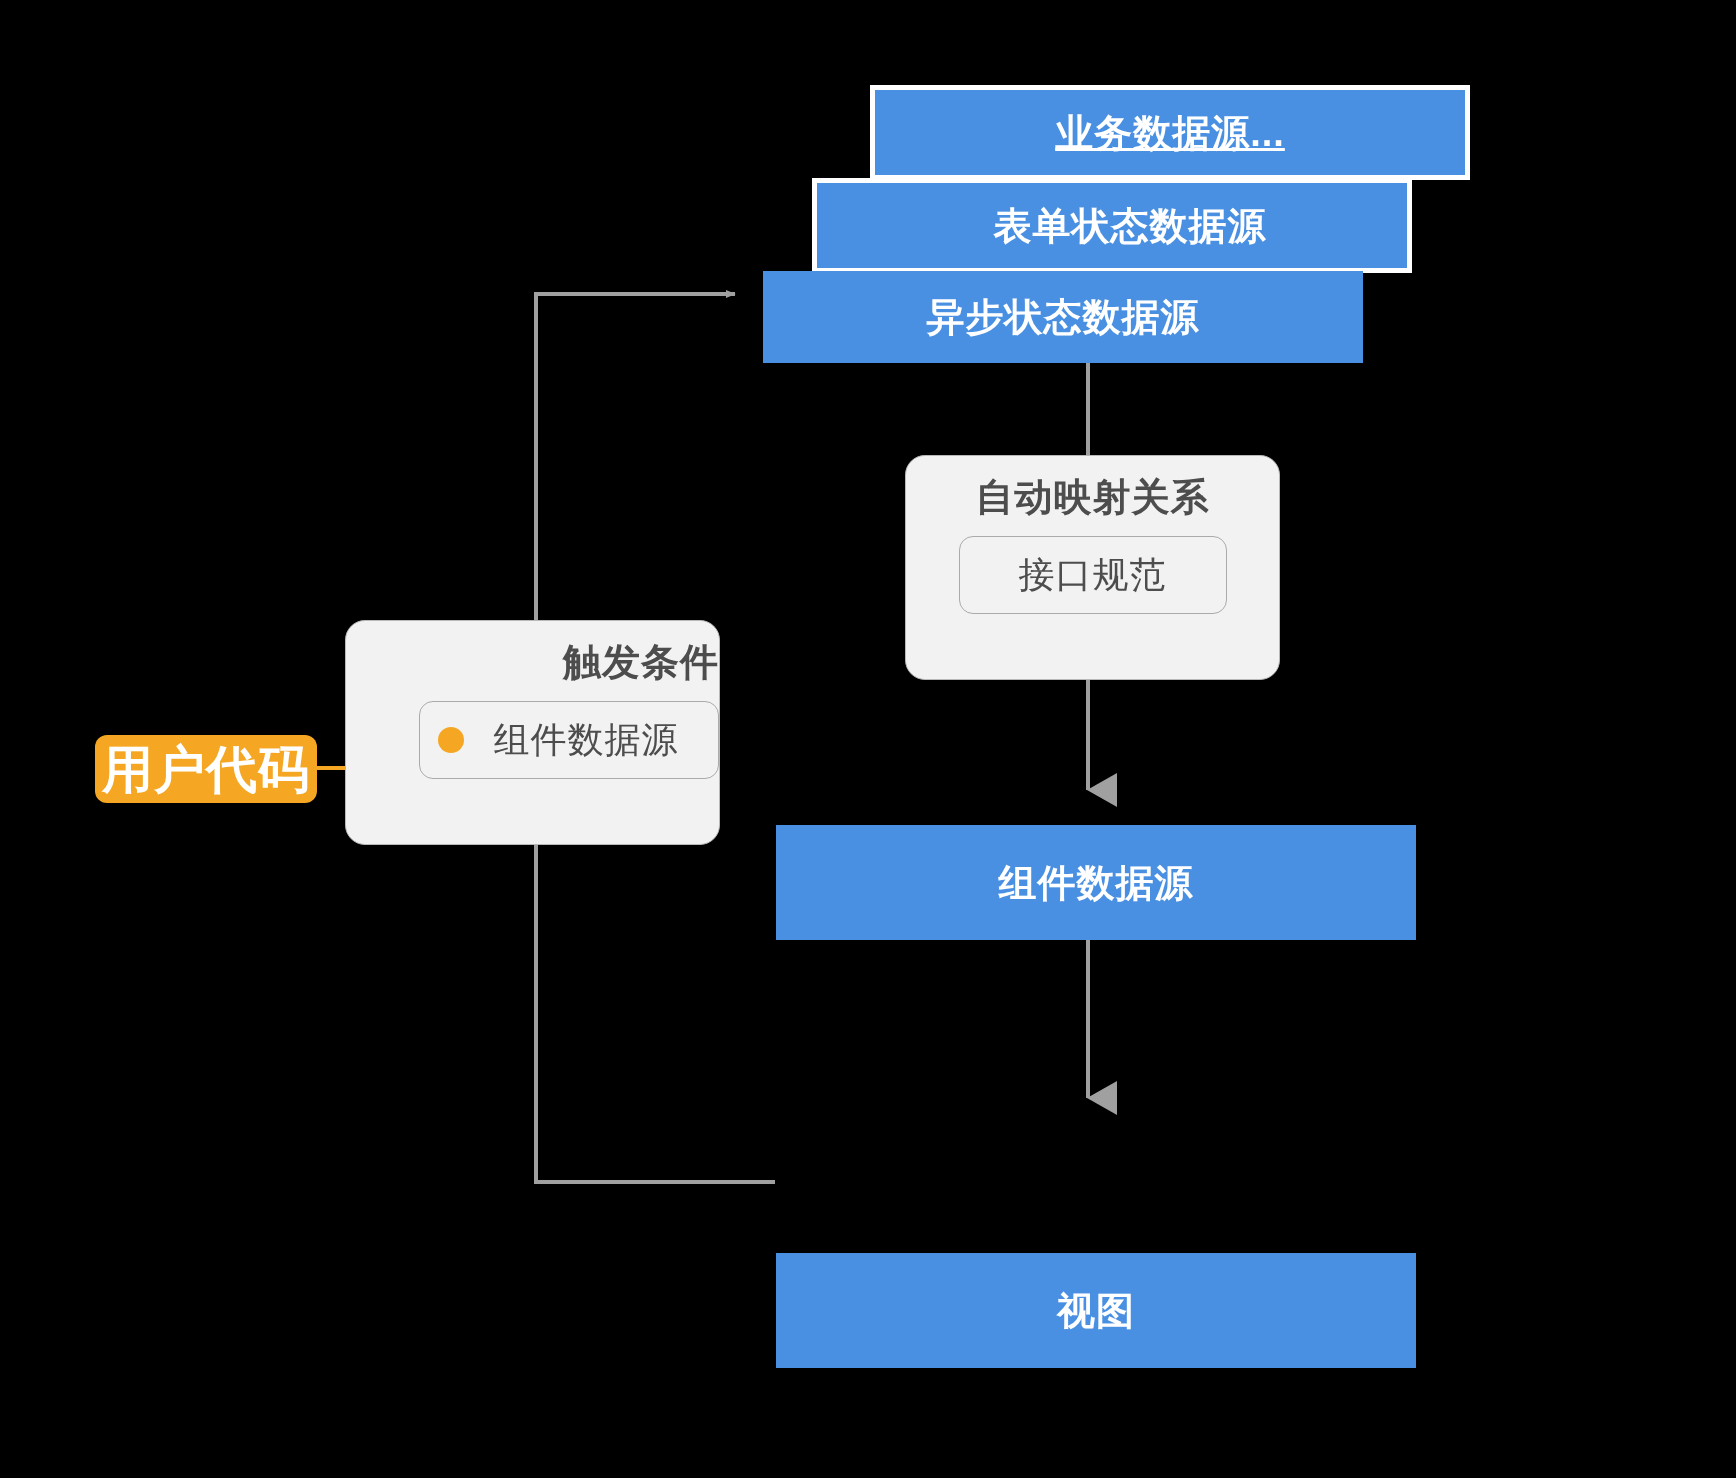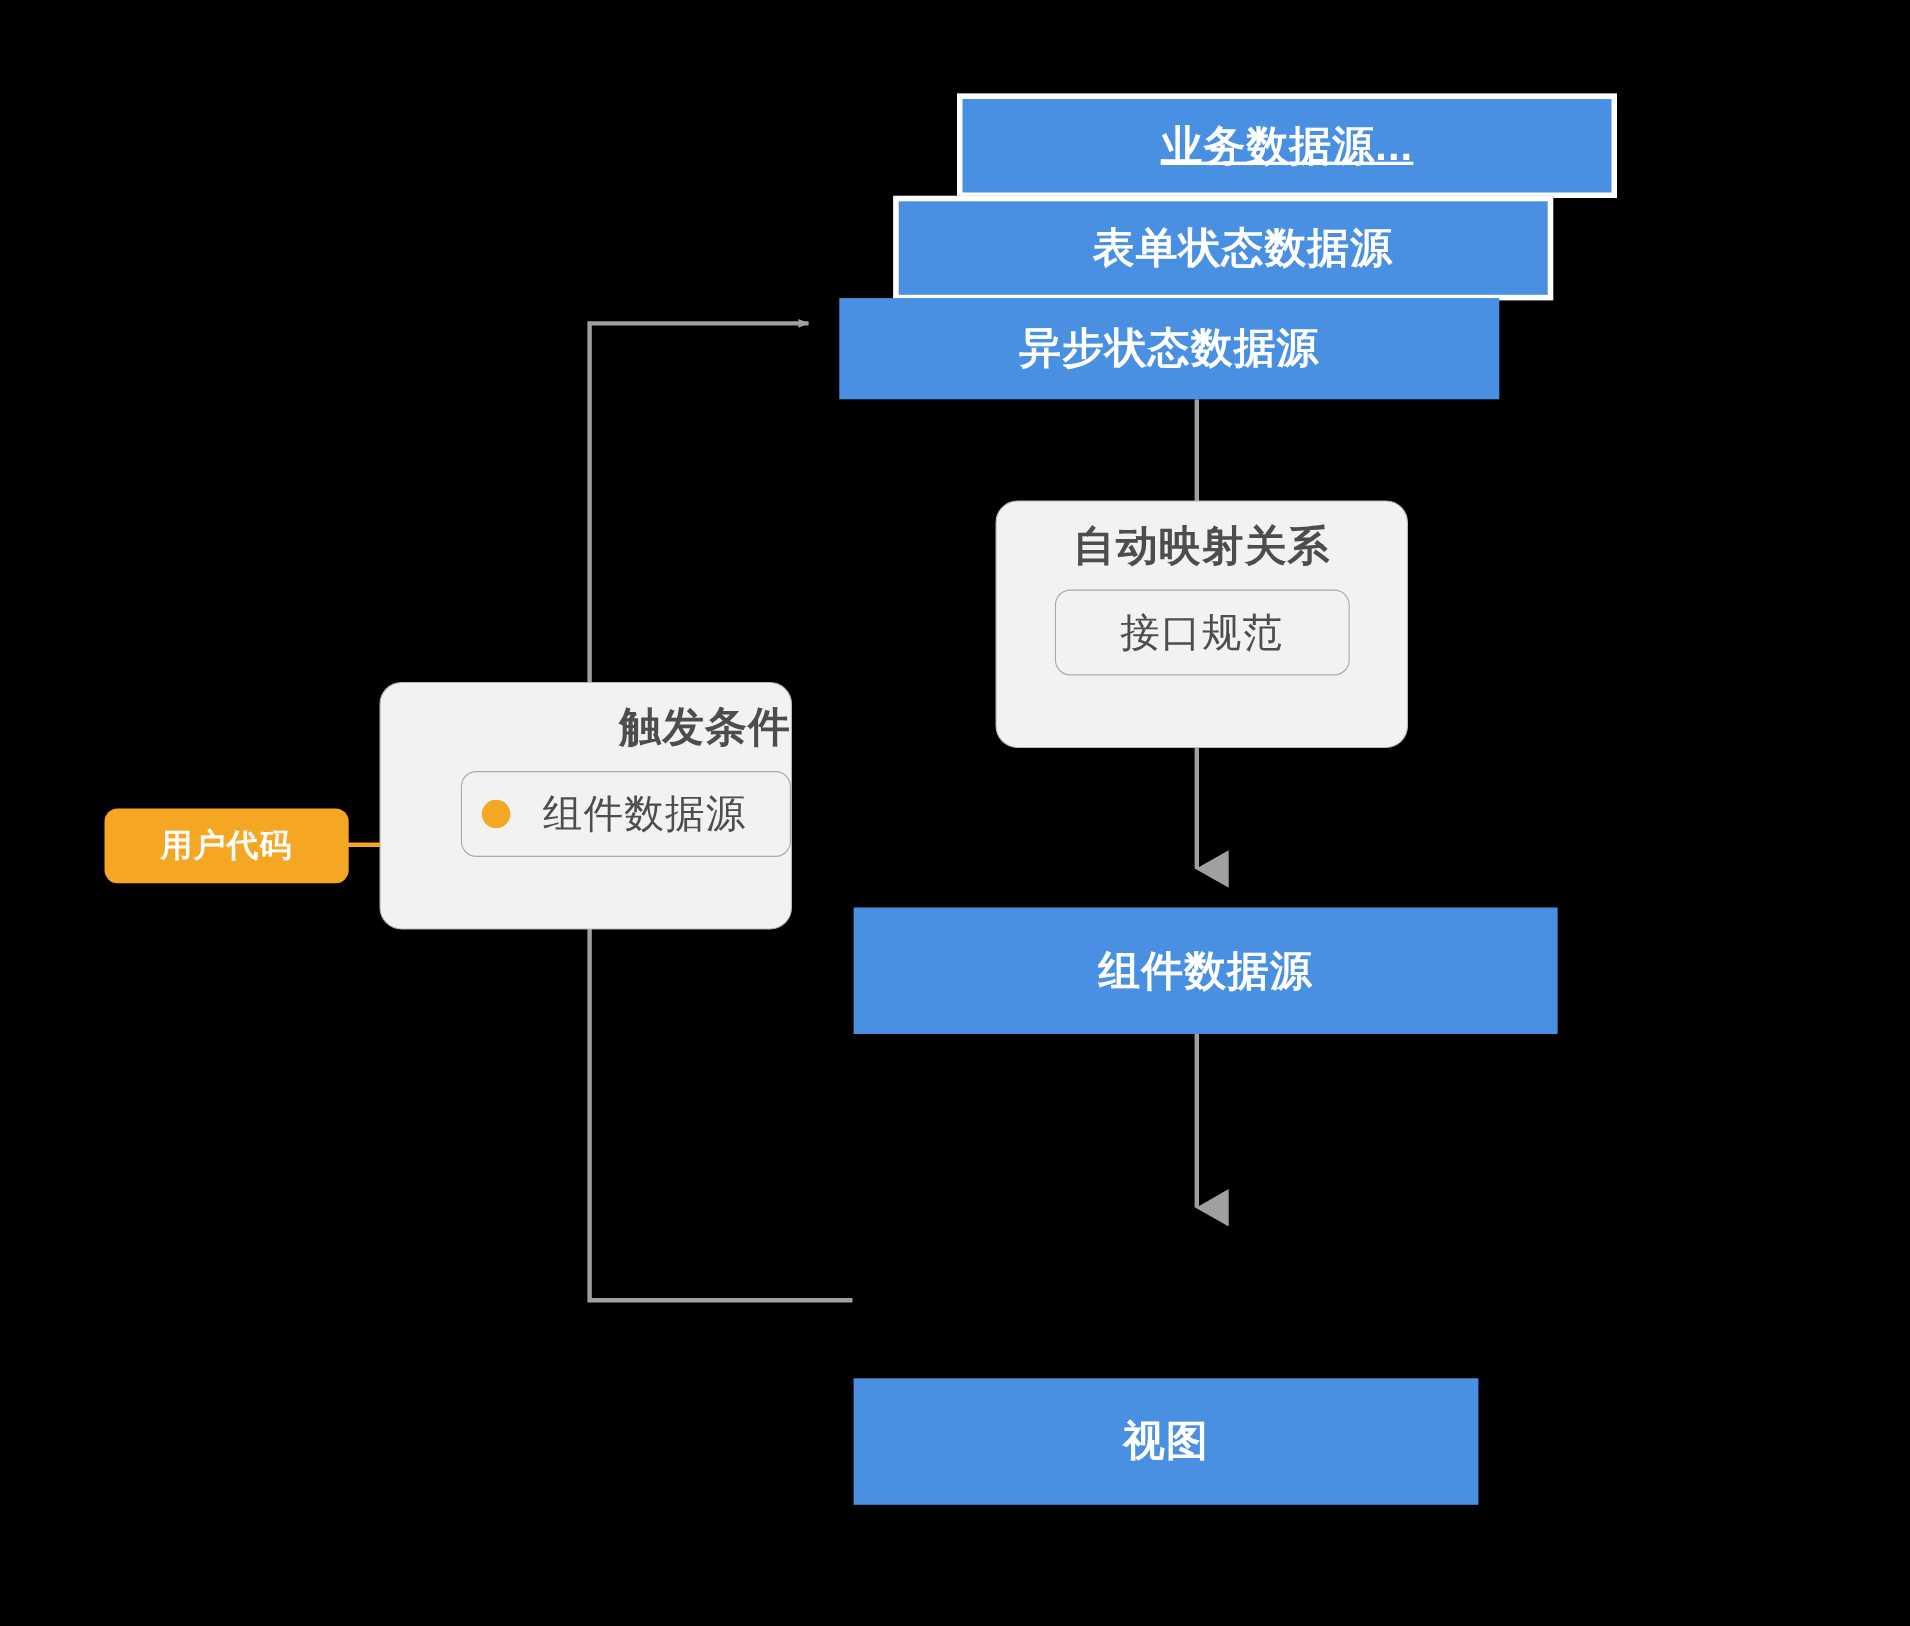--- a/index.html
+++ b/index.html
@@ -95,21 +95,21 @@
   
   .badge {
     position: absolute;
     box-sizing: border-box;
     background: #f5a623;
     border-radius: 12px;
     color: #ffffff;
     display: flex;
     align-items: center;
     justify-content: center;
-    font-size: 29px;
+    font-size: 51px;
     font-weight: bold;
     letter-spacing: 1px;
     line-height: 1;
   }
 </style>
 </head>
 <body>
 
 <div id="stage">
 
@@ -162,17 +162,17 @@
   </div>
 
   <div class="badge" style="left:95px; top:735px; width:222px; height:68px;">
     <span>用户代码</span>
   </div>
 
   <div class="blue-box" style="left:776px; top:825px; width:640px; height:115px;">
     <span>组件数据源</span>
   </div>
 
-  <div class="blue-box" style="left:776px; top:1253px; width:568px; height:115px;">
+  <div class="blue-box" style="left:776px; top:1253px; width:640px; height:115px;">
     <span>视图</span>
   </div>
 
 </div>
 
 </body></html>

